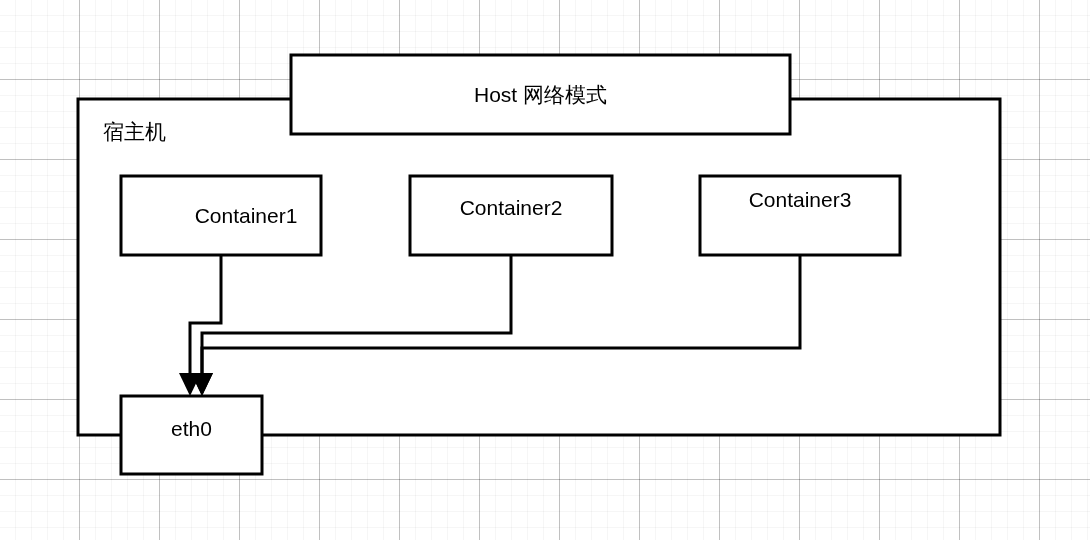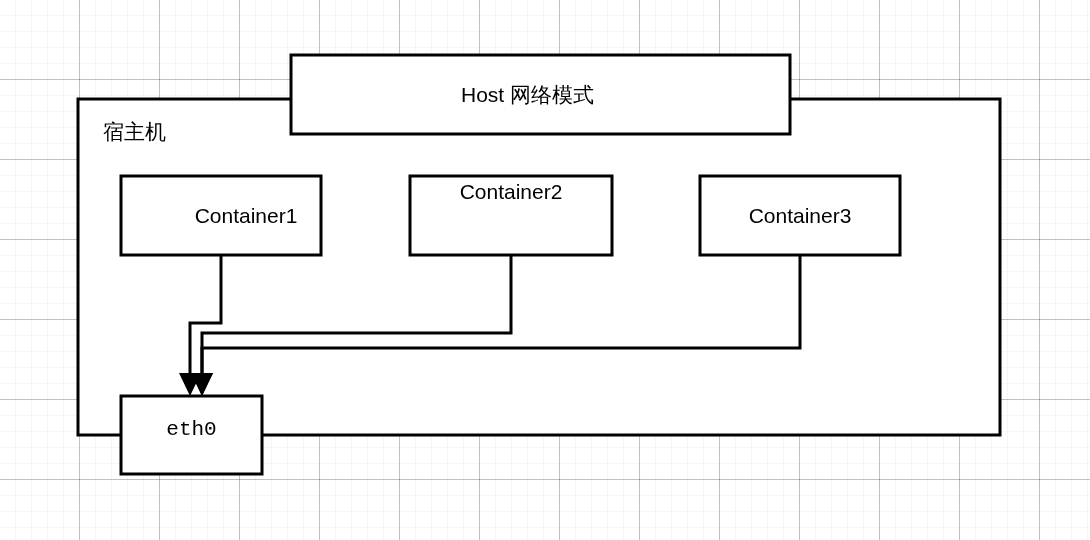--- a/index.html
+++ b/index.html
@@ -73,25 +73,25 @@
 
     <path d="M 800 255 L 800 348 L 202 348 L 202 385" fill="none" stroke="#000000" stroke-width="3"></path>
 
     <polygon points="190,396 179,373 201,373" fill="#000000"></polygon>
     <polygon points="202,396 191,373 213,373" fill="#000000"></polygon>
     <polygon points="202,396 191,373 213,373" fill="#000000"></polygon>
 
     <rect x="121" y="396" width="141" height="78" fill="#ffffff" stroke="#000000" stroke-width="3"></rect>
   </svg>
 
-  <div class="box-label" style="left:278px; top:55px; width:499px; height:79px;">Host 网络模式</div>
+  <div class="box-label" style="left:291px; top:55px; width:499px; height:79px;">Host 网络模式</div>
 
   <div class="corner-label" style="left:103px; top:118px;font-family:Liberation Mono, monospace;">宿主机</div>
 
   <div class="box-label" style="left:121px; top:176px; width:200px; height:79px;padding-left:25px;">Container1</div>
 
-  <div class="box-label" style="left:410px; top:160px; width:202px; height:63px;">Container2</div>
+  <div class="box-label" style="left:410px; top:176px; width:202px; height:63px;">Container2</div>
 
-  <div class="box-label" style="left:700px; top:176px; width:200px; height:79px;">Container3</div>
+  <div class="box-label" style="left:700px; top:160px; width:200px; height:79px;">Container3</div>
 
-  <div class="box-label" style="left:121px; top:396px; width:141px; height:66px;font-family:Liberation Mono, monospace;">eth0</div>
+  <div class="box-label" style="left:121px; top:396px; width:141px; height:66px;">eth0</div>
 
 </div>
 
 </body></html>

